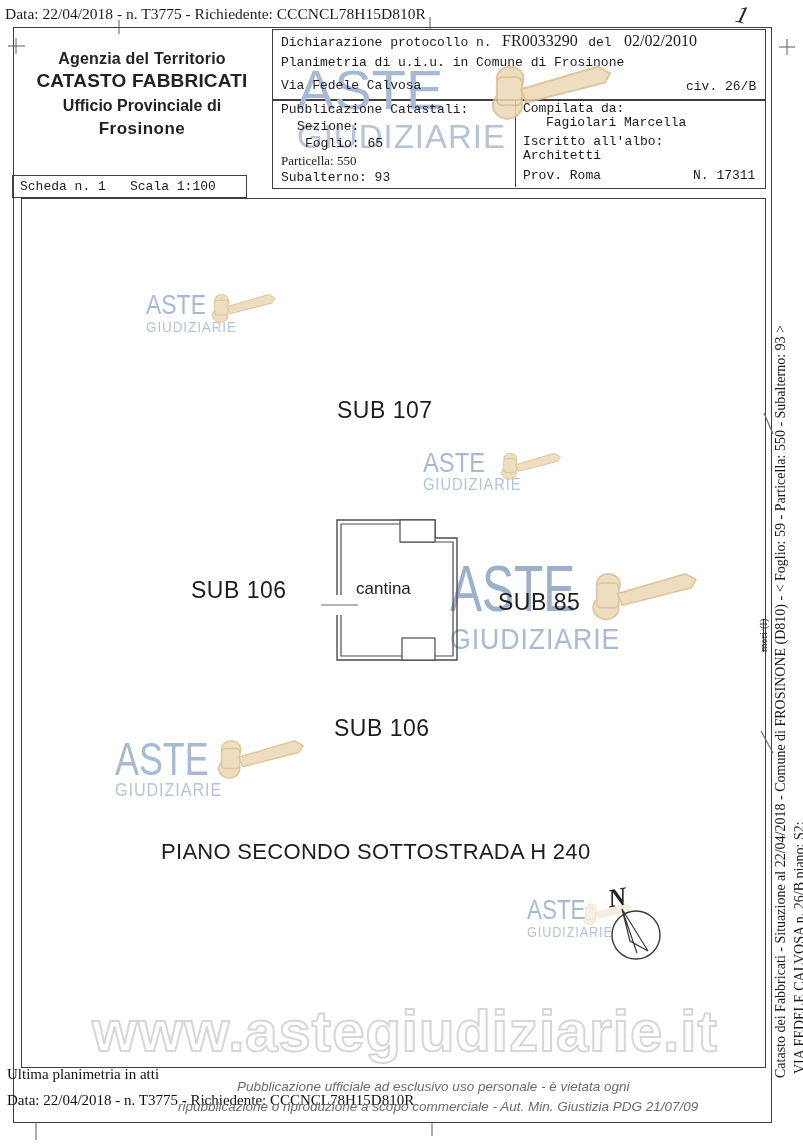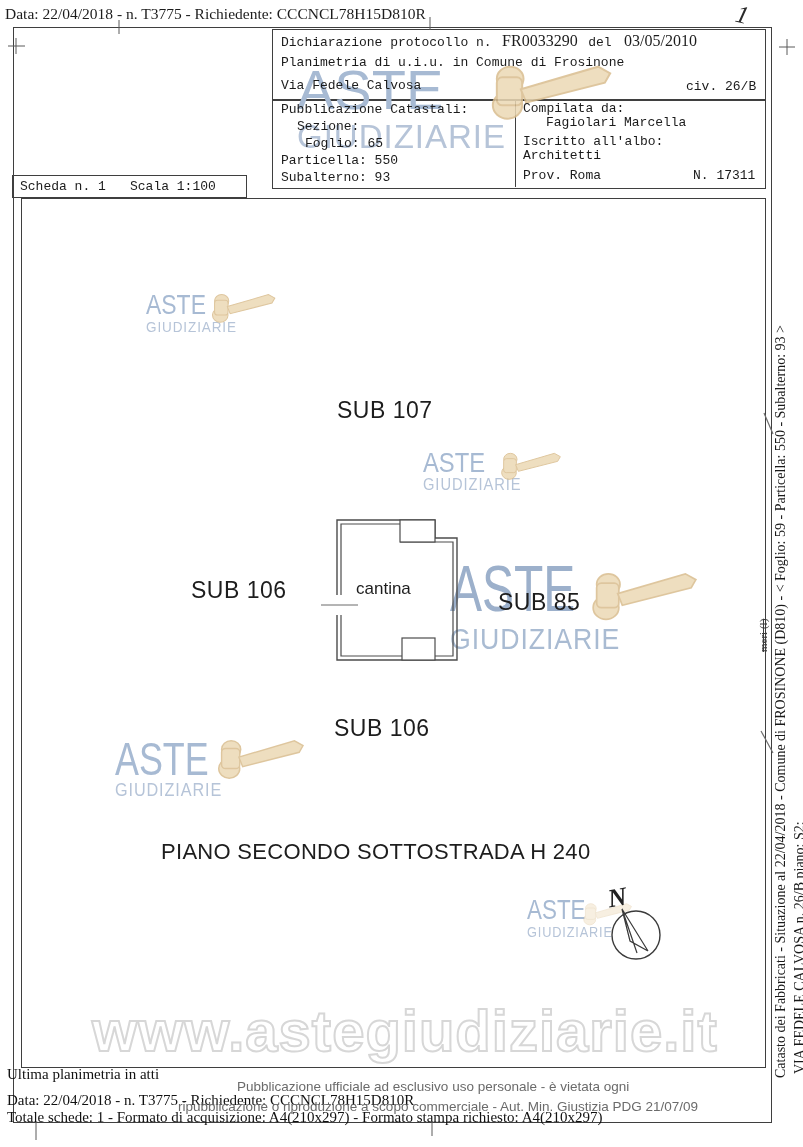--- a/index.html
+++ b/index.html
@@ -80,21 +80,21 @@
 
   
   .margin-line { position:absolute; font-family:"Liberation Serif",serif; white-space:nowrap;
                  transform:rotate(-90deg); transform-origin:0 0; color:#191919; z-index:2; }
   .margin-1 { left:773px; top:1078px; font-size:14px; }
   .margin-2 { left:792px; top:1074px; font-size:14px; }
   .margin-frag { left:757px; top:652px; font-size:11px; color:#3c3c3c; text-decoration:line-through; }
 
   
   .foot { position:absolute; font-family:"Liberation Serif",serif; font-size:15px; color:#111; z-index:2; }
-  .notice { position:absolute; font-size:13.5px; color:#6b6b6b; z-index:6; white-space:nowrap; }
+  .notice { position:absolute; font-size:13.5px; color:#6b6b6b; z-index:6; white-space:nowrap;font-style:italic; }
 
   .handnote { position:absolute; left:736px; top:1px; font-family:"Liberation Serif",serif;
               font-style:italic; font-size:25px; color:#2a2a2a; transform:rotate(14deg); z-index:3; }
 
   .compass-n { position:absolute; left:608px; top:883px; font-family:"Liberation Serif",serif;
                font-weight:bold; font-style:italic; font-size:26px; transform:rotate(-10deg);
                color:#222; z-index:2; }
 
   svg.linework { position:absolute; overflow:visible; z-index:2; }
 </style>
@@ -117,38 +117,44 @@
   <div class="frame frame-outer"></div>
   <div class="frame frame-draw"></div>
   <div class="frame box-decl"></div>
   <div class="frame box-ident"></div>
   <div class="div-vert"></div>
   <div class="frame box-scheda"></div>
 
   <div class="abs serif z2" style="left:5px; top:5px; font-size:15.5px;">Data: 22/04/2018 - n. T3775 - Richiedente: CCCNCL78H15D810R</div>
   <div class="handnote">1</div>
 
+  <div class="abs agency">
+    <div class="l1">Agenzia del Territorio</div>
+    <div class="l2">CATASTO FABBRICATI</div>
+    <div class="l3">Ufficio Provinciale di</div>
+    <div class="l4">Frosinone</div>
+  </div>
 
   <div class="abs mono z2" style="left:20px; top:179px;">Scheda n. 1</div>
   <div class="abs mono z2" style="left:130px; top:179px;">Scala 1:100</div>
 
   <div class="abs z2" style="left:281px; top:32px; white-space:nowrap;">
     <span class="mono">Dichiarazione protocollo n.</span>
     <span class="serif" style="font-size:16px; margin-left:6px;">FR0033290</span>
     <span class="mono" style="margin-left:6px;">del</span>
-    <span class="serif" style="font-size:16px; margin-left:8px;">03/05/2010</span>
+    <span class="serif" style="font-size:16px; margin-left:8px;">02/02/2010</span>
   </div>
   <div class="abs mono z2" style="left:281px; top:55px;">Planimetria di u.i.u. in Comune di Frosinone</div>
   <div class="abs mono z2" style="left:281px; top:78px;">Via Fedele Calvosa</div>
   <div class="abs mono z2" style="left:686px; top:79px;">civ. 26/B</div>
 
   <div class="abs mono z2" style="left:281px; top:102px;">Pubblicazione Catastali:</div>
   <div class="abs mono z2" style="left:297px; top:119px;">Sezione:</div>
   <div class="abs mono z2" style="left:305px; top:136px;">Foglio: 65</div>
-  <div class="abs mono z2" style="left:281px; top:153px;">Particella: 550</div>
+  <div class="abs mono z2" style="left:281px; top:153px;font-family:Liberation Serif, serif;">Particella: 550</div>
   <div class="abs mono z2" style="left:281px; top:170px;">Subalterno: 93</div>
 
   <div class="abs mono z2" style="left:523px; top:101px;">Compilata da:</div>
   <div class="abs mono z2" style="left:523px; top:115px;margin-left:23px;">Fagiolari Marcella</div>
   <div class="abs mono z2" style="left:523px; top:134px;">Iscritto all'albo:</div>
   <div class="abs mono z2" style="left:523px; top:148px;">Architetti</div>
   <div class="abs mono z2" style="left:523px; top:168px;">Prov. Roma</div>
   <div class="abs mono z2" style="left:693px; top:168px;">N. 17311</div>
 
   <div class="abs wm wm1">
@@ -220,21 +226,20 @@
   <div class="compass-n">N</div>
 
   <div class="abs www-mark">www.astegiudiziarie.it</div>
 
   <div class="margin-line margin-1">Catasto dei Fabbricati - Situazione al 22/04/2018 - Comune di FROSINONE (D810) - &lt;  Foglio: 59 - Particella: 550 - Subalterno: 93 &gt;</div>
   <div class="margin-line margin-2">VIA FEDELE CALVOSA n. 26/B piano: S2;</div>
   <div class="margin-line margin-frag">meri (l)</div>
 
   <div class="foot" style="left:7px; top:1066px;">Ultima planimetria in atti</div>
   <div class="foot" style="left:7px; top:1092px;">Data: 22/04/2018 - n. T3775 - Richiedente: CCCNCL78H15D810R</div>
-  <div class="foot" style="left:7px; top:1109px;">Totale schede: 1 - Formato di acquisizione: A4(210x297) - Formato stampa richiesto: A4(210x297)</div>
   <div class="notice" style="left:237px; top:1079px;">Pubblicazione ufficiale ad esclusivo uso personale - è vietata ogni</div>
   <div class="notice" style="left:178px; top:1099px;">ripubblicazione o riproduzione a scopo commerciale - Aut. Min. Giustizia PDG 21/07/09</div>
 
   <svg class="linework" style="left:0; top:0; z-index:4; pointer-events:none;" width="803" height="1147" viewBox="0 0 803 1147">
     <g stroke="#5a5a5a" stroke-width="1" fill="none">
       <path d="M119,20 L119,34"></path>
       <path d="M8,46 L25,46 M16,38 L16,54"></path>
       <path d="M779,47 L795,47 M787,39 L787,55"></path>
       <path d="M430,17 L430,30"></path>
       <path d="M36,1122 L36,1140"></path>

